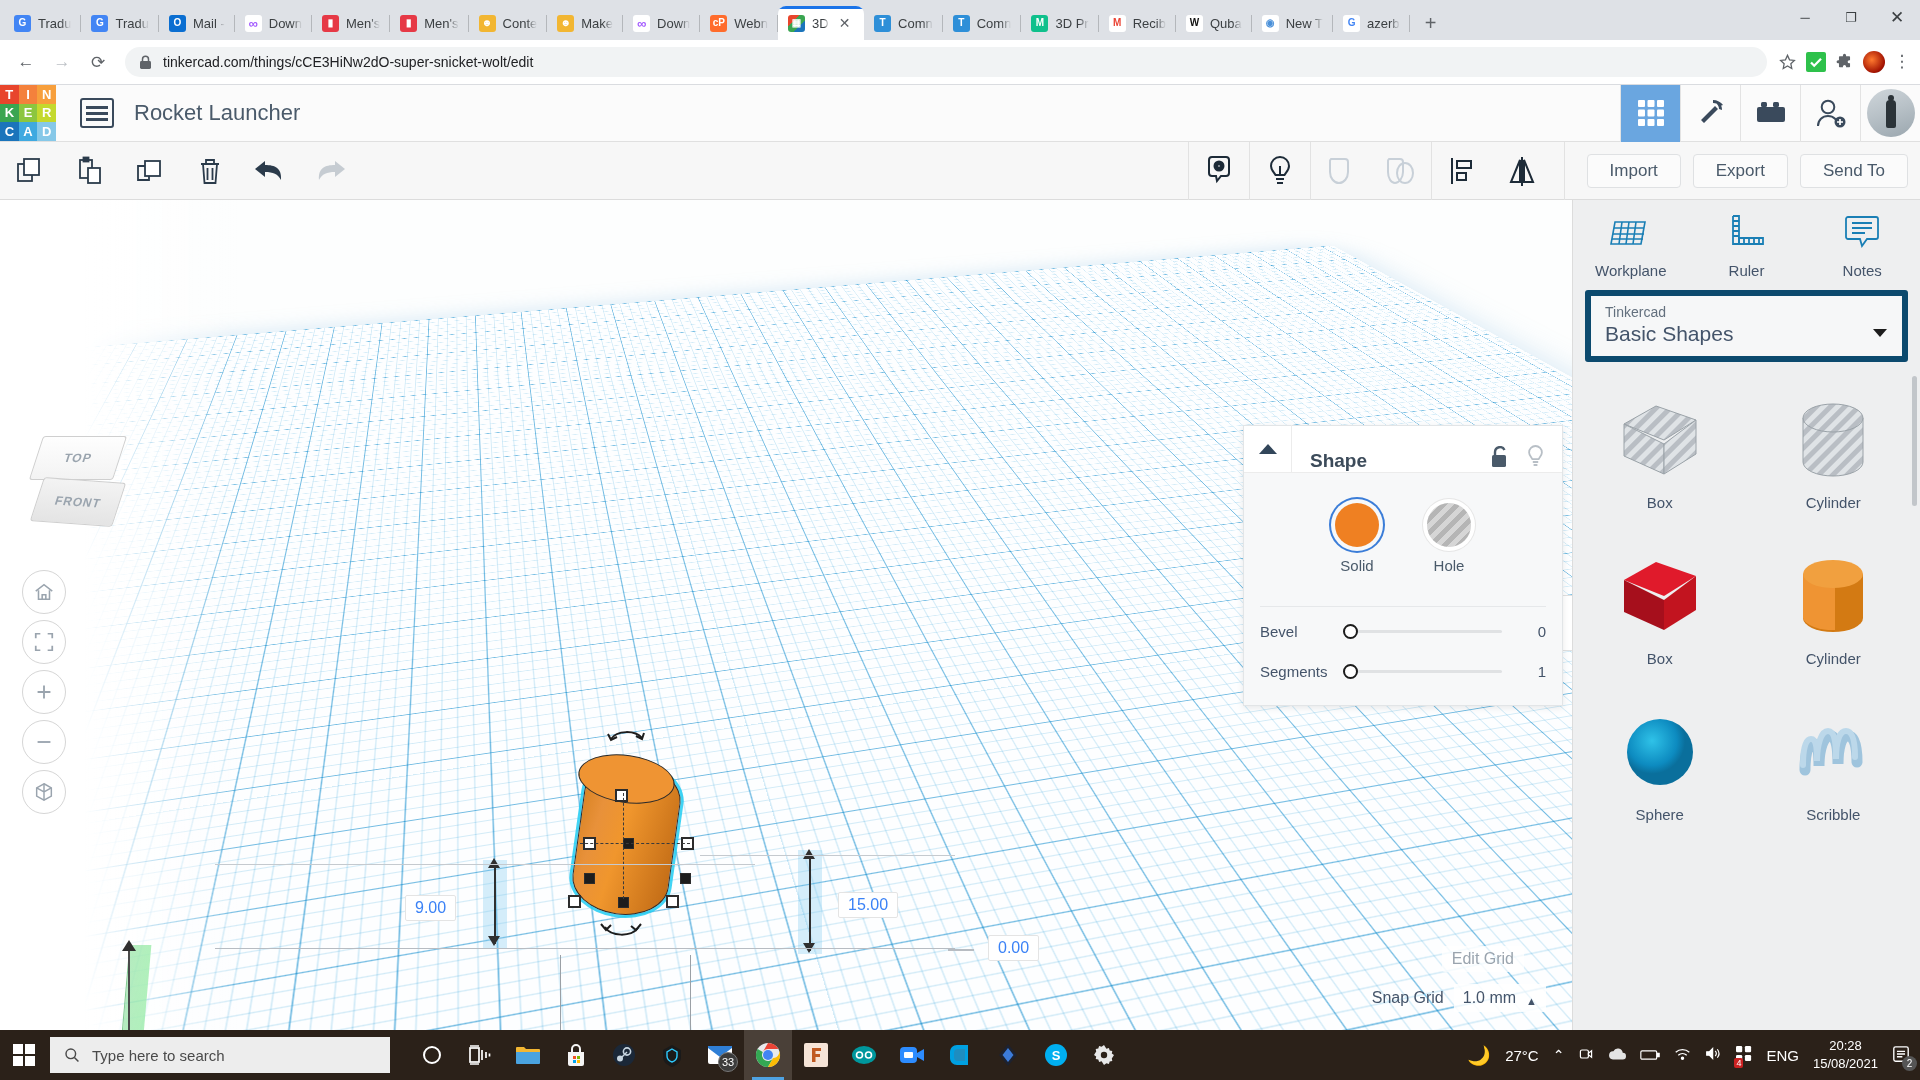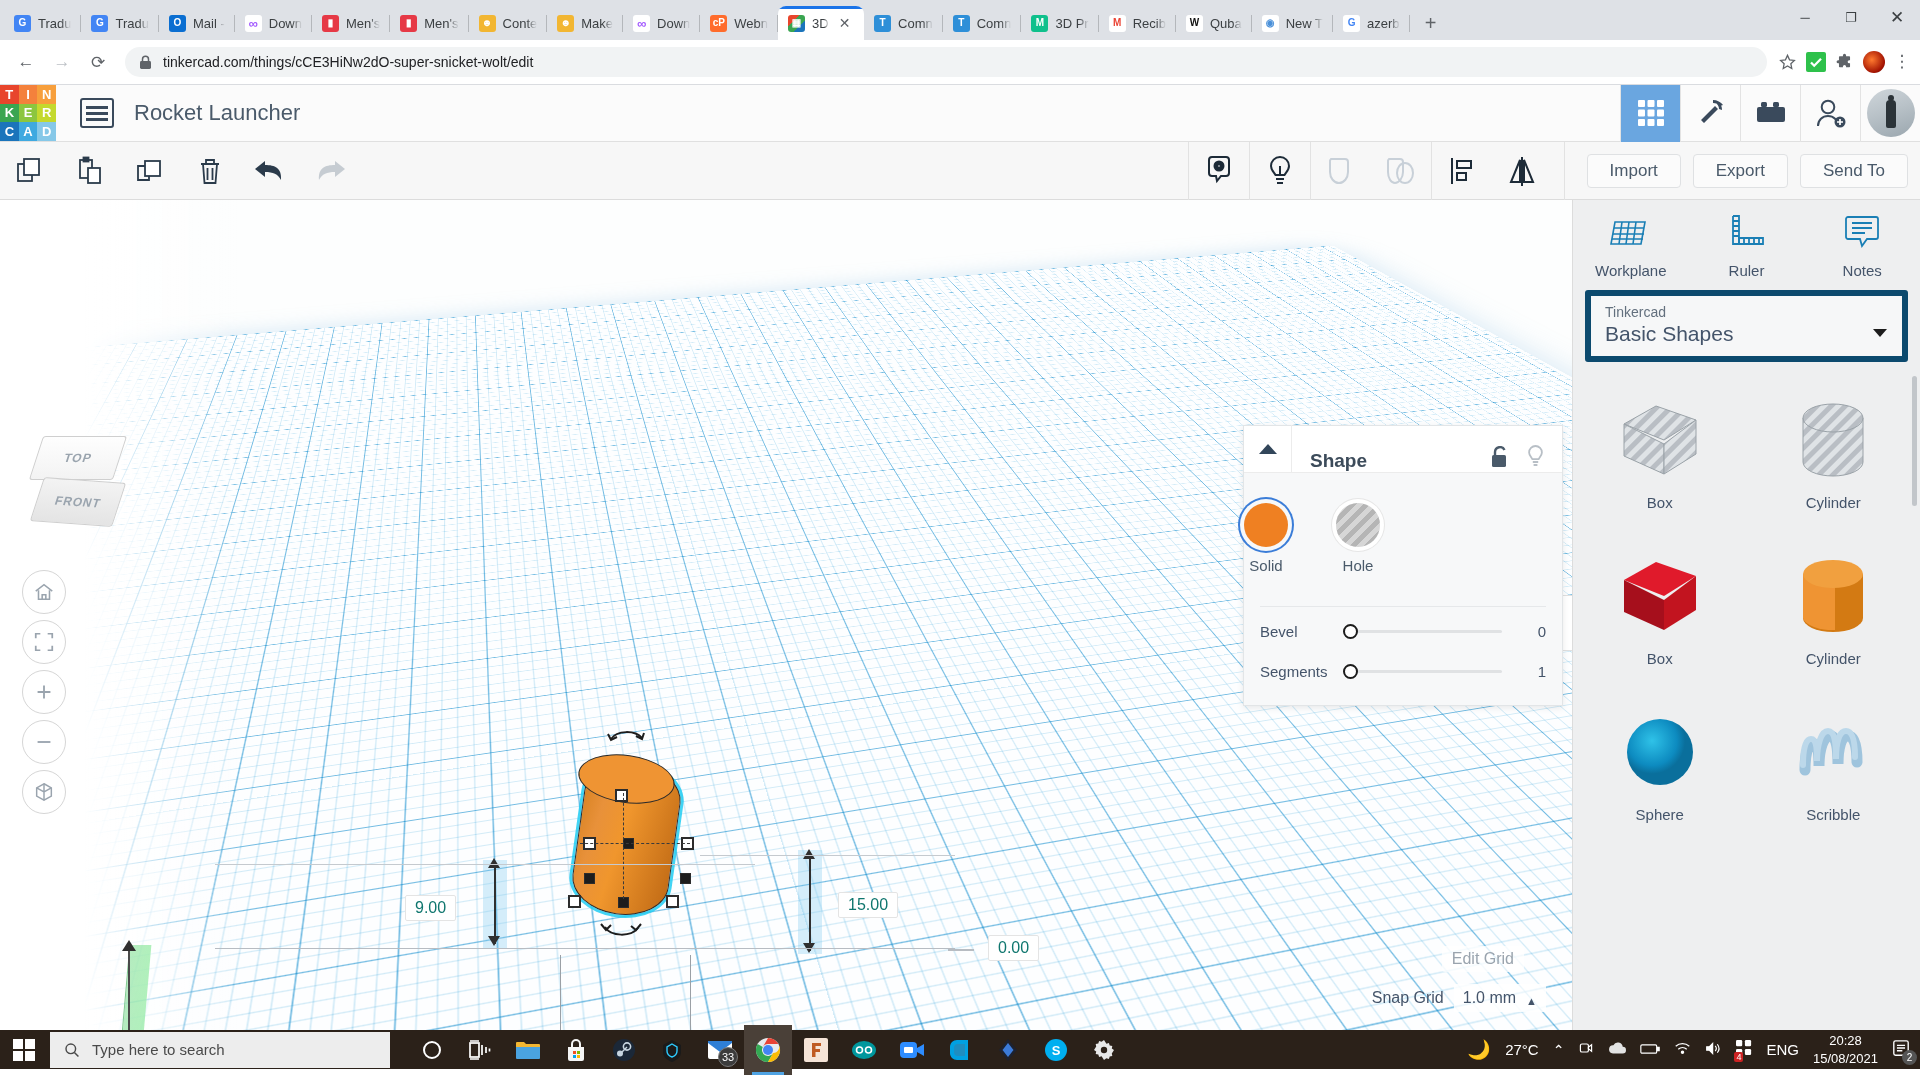--- a/index.html
+++ b/index.html
@@ -139,42 +139,42 @@
      background:#ef9433; border:1.5px solid #2b2b2b; border-radius:50%;
      transform:rotate(8deg); }
   .handle { position:absolute; width:13px; height:13px; background:#fff;
      border:2.5px solid #2c2c2c; }
   .handle.black { background:#1d1d1d; width:11px; height:11px; border-width:1px; }
   .dashline { position:absolute; border-top:1px dashed #3a3a3a; }
   .dashv { position:absolute; border-left:1px dashed #3a3a3a; }
 
   
   .dim-label { position:absolute; background:#fff; border:1px solid #e4e4e4; border-radius:2px;
-    font-size:16px; color:#0f766e; padding:3px 9px; }
+    font-size:16px; color:#3b82f6; padding:3px 9px; }
   .dim-arrow-v { position:absolute; width:2px; background:#2f2f2f; }
   .dim-band { position:absolute; background:rgba(120,200,240,.30); }
 
   .rotate-handle { position:absolute; color:#1d1d1d; font-size:20px; }
 
   .panel-flyout { position:absolute; right:0; top:395px; width:22px; height:56px;
     background:#fff; border:1px solid #e0e0e0; border-right:none;
     display:flex; align-items:center; justify-content:center; font-size:22px; color:#2b2b2b;
     font-weight:bold; }
 
   
   .shape-panel { position:absolute; left:1243px; top:225px; width:320px;
     background:#f7f8f9; border:1px solid #e2e5e7; box-shadow:0 2px 7px rgba(0,0,0,.09); }
   .sp-head { height:47px; background:#fff; display:flex; align-items:flex-end;
     border-bottom:1px solid #ececec; }
   .sp-collapse { width:48px; height:47px; display:flex; align-items:center; justify-content:center;
     border-right:1px solid #ececec; }
   .sp-title { font-size:19px; font-weight:bold; color:#3c4b5a; margin-left:18px; }
   .sp-head-icons { margin-left:auto; display:flex; align-items:center; gap:18px; padding-right:18px; }
   .sp-body { padding:24px 0 0; }
-  .swatches { display:flex; justify-content:flex-start; gap:48px; padding:6px 0 14px; }
+  .swatches { display:flex; justify-content:center; gap:48px; padding:6px 0 14px; }
   .sw-item { display:flex; flex-direction:column; align-items:center; gap:10px; }
   .sw-circle { width:44px; height:44px; border-radius:50%; }
   .sw-solid { background:#ef8022; box-shadow:0 0 0 4px #f7f8f9, 0 0 0 6px #3b7dd8; }
   .sw-hole { background:repeating-linear-gradient(135deg,#b5b5b5 0 5px,#d6d6d6 5px 10px);
     box-shadow:0 0 0 4px #fff, 0 0 0 5px #e6e6e6; }
   .sw-label { font-size:15px; color:#4a5a6a; }
   .sp-div { height:1px; background:#e6e8ea; margin:18px 16px 4px; }
   .prop-row { display:flex; align-items:center; height:40px; padding:0 16px; }
   .prop-name { width:90px; font-size:15px; color:#44546a; }
   .slider { flex:1; height:18px; position:relative; display:flex; align-items:center; margin-right:10px; }
@@ -207,21 +207,21 @@
 
   
   .editgrid { position:absolute; right:48px; bottom:58px; font-size:16px; color:#9aa4ae;
      background:rgba(255,255,255,.75); padding:4px 10px; border-radius:3px; }
   .snapgrid { position:absolute; right:26px; bottom:18px; display:flex; align-items:center; gap:10px;
      font-size:16px; color:#44546a; }
   .snapgrid .box { background:rgba(255,255,255,.85); border:1px solid transparent; padding:4px 8px;
     display:flex; align-items:flex-end; gap:10px; }
 
   
-  .taskbar { height:39px; background:#2b2119; display:flex; align-items:center; }
+  .taskbar { height:50px; background:#2b2119; display:flex; align-items:center; }
   .tb-start { width:48px; height:50px; display:flex; align-items:center; justify-content:center; }
   .tb-search { width:340px; height:36px; background:#ededed; display:flex; align-items:center;
     gap:12px; padding:0 14px; font-size:15px; color:#4a4a4a; margin-left:2px; }
   .tb-icons { display:flex; align-items:center; margin-left:18px; }
   .tb-icon { width:48px; height:50px; display:flex; align-items:center; justify-content:center;
     position:relative; }
   .tb-icon.act { background:#4a4038; }
   .tb-icon.act::after { content:""; position:absolute; bottom:0; left:8px; right:8px; height:3px;
     background:#4fa3e3; }
   .tray { margin-left:auto; display:flex; align-items:center; gap:14px; padding-right:10px;

